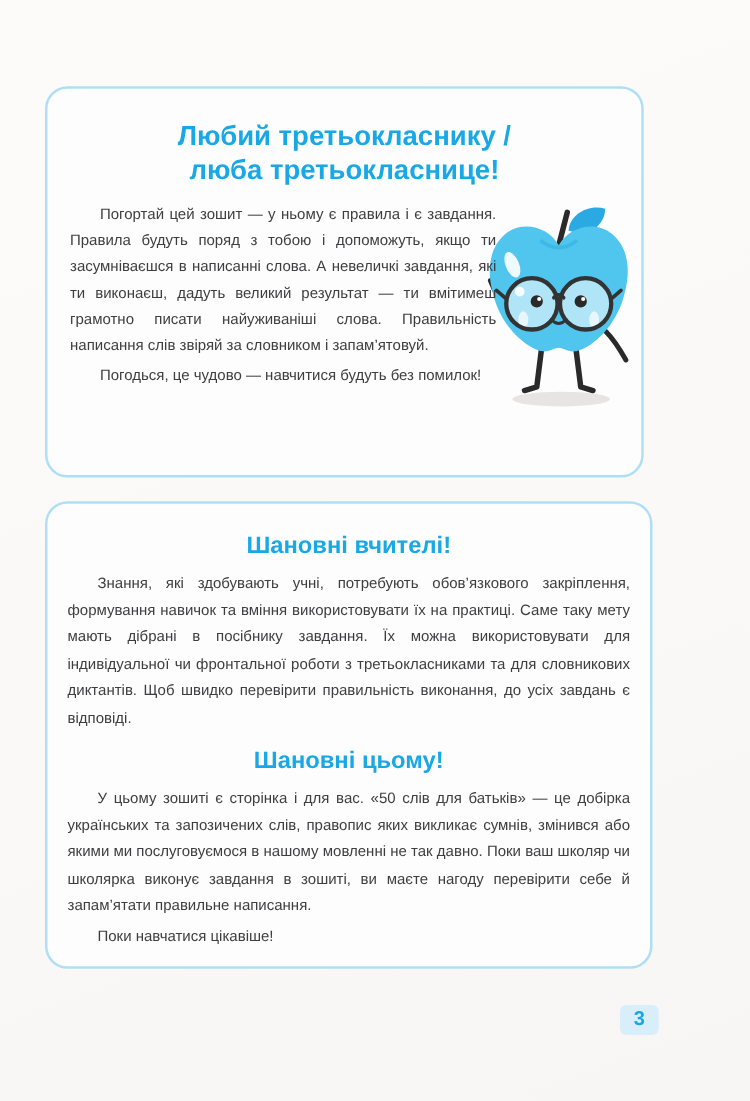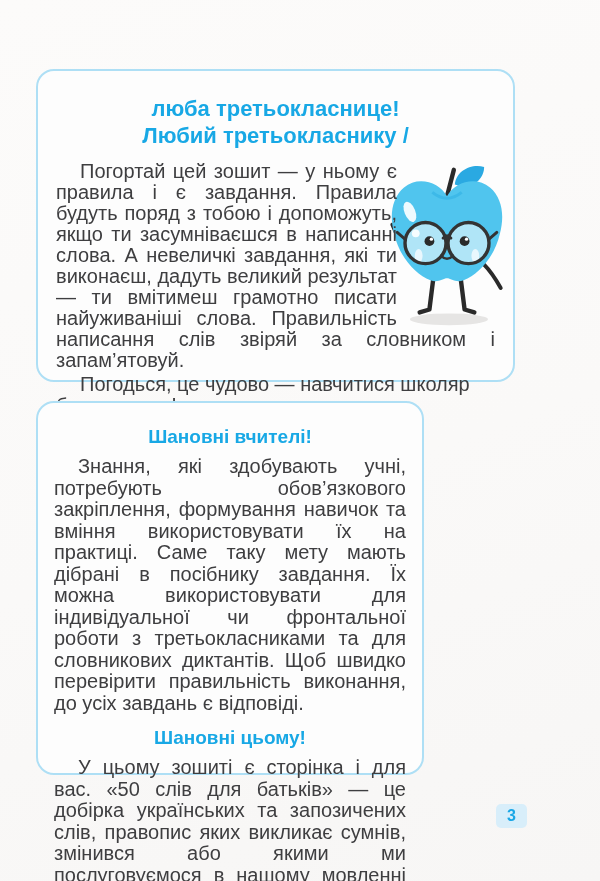--- a/index.html
+++ b/index.html
@@ -13,39 +13,39 @@
     background:linear-gradient(160deg,#fcfbfa 0%,#faf9f8 55%,#f7f6f5 100%);
     overflow:hidden;
   }
   .card{
     position:absolute;box-sizing:border-box;
     background:#fdfdfd;
     border:2px solid #aedff5;
     border-radius:18px;
   }
   .card-intro{left:36px;top:69px;width:479px;height:313px;padding:22px 18px 0 18px;}
-  .card-adults{left:36px;top:401px;width:388px;height:374px;padding:18px 16px 0 16px;}
+  .card-adults{left:36px;top:401px;width:486px;height:374px;padding:18px 16px 0 16px;}
   .intro-title{
     margin:2px 0 12px 0;
     text-align:center;
     color:#18a8e5;
     font-size:22px;line-height:27px;font-weight:bold;
   }
   .intro-title span{display:block;}
   .section-title{
     margin:4px 0 8px 0;
     text-align:center;
     color:#18a8e5;
     font-size:19px;line-height:23px;font-weight:bold;
   }
   .section-title.parents{margin-top:12px;}
   p.body-text{
     margin:0;
     color:#3e3e40;
-    font-size:20px;line-height:21px;
+    font-size:12px;line-height:21px;
     text-align:justify;
     text-indent:24px;
   }
   .card-adults p.body-text{line-height:21.5px;}
   p.closing{margin-top:3px;text-align:left;}
   .apple-float{
     float:right;
     width:104px;height:156px;
     margin:2px -12px 0 6px;
   }
@@ -58,22 +58,22 @@
     color:#1aa7e6;font-size:16px;font-weight:bold;
   }
 </style>
 </head>
 <body>
 
 <div class="page">
 
   <section class="card card-intro">
     <h1 class="intro-title">
+      <span>Любий третьокласнику /</span>
       <span>люба третьокласнице!</span>
-      <span>Любий третьокласнику /</span>
     </h1>
     <p class="body-text">
       <span class="apple-float">
         <svg viewBox="0 0 120 172" aria-hidden="true">
 
           <ellipse cx="62" cy="160" rx="40" ry="6" fill="#e6e5e4"></ellipse>
 
           <path d="M24,90 C15,84 8,74 4,63" fill="none" stroke="#2a2a2a" stroke-width="4" stroke-linecap="round"></path>
           <path d="M98,104 C105,111 110,119 115,128" fill="none" stroke="#2a2a2a" stroke-width="4" stroke-linecap="round"></path>
 
@@ -103,21 +103,21 @@
           <circle cx="42" cy="80" r="5" fill="#2a2a2a"></circle>
           <circle cx="44" cy="78" r="1.7" fill="#ffffff"></circle>
           <circle cx="78" cy="80" r="5" fill="#2a2a2a"></circle>
           <circle cx="80" cy="78" r="1.7" fill="#ffffff"></circle>
 
           <path d="M54,95 Q60,101 66,95" fill="none" stroke="#333333" stroke-width="2.5" stroke-linecap="round"></path>
         </svg>
       </span>
       <span>Погортай цей зошит — у ньому є правила і є завдання. Правила будуть поряд з тобою і допоможуть, якщо ти засумніваєшся в написанні слова. А невеличкі завдання, які ти виконаєш, дадуть великий результат — ти вмітимеш грамотно писати найуживаніші слова. Правильність написання слів звіряй за словником і запам’ятовуй.</span>
     </p>
-    <p class="body-text closing">Погодься, це чудово — навчитися школяр без помилок!</p>
+    <p class="body-text closing">Погодься, це чудово — навчитися будуть без помилок!</p>
   </section>
 
   <section class="card card-adults">
     <h2 class="section-title">Шановні вчителі!</h2>
     <p class="body-text">Знання, які здобувають учні, потребують обов’язкового закріплення, формування навичок та вміння використовувати їх на практиці. Саме таку мету мають дібрані в посібнику завдання. Їх можна використовувати для індивідуальної чи фронтальної роботи з третьокласниками та для словникових диктантів. Щоб швидко перевірити правильність виконання, до усіх завдань є відповіді.</p>
     <h2 class="section-title parents">Шановні цьому!</h2>
     <p class="body-text">У цьому зошиті є сторінка і для вас. «50 слів для батьків» — це добірка українських та запозичених слів, правопис яких викликає сумнів, змінився або якими ми послуговуємося в нашому мовленні не так давно. Поки ваш школяр чи школярка виконує завдання в зошиті, ви маєте нагоду перевірити себе й запам’ятати правильне написання.</p>
     <p class="body-text closing">Поки навчатися цікавіше!</p>
   </section>
 

